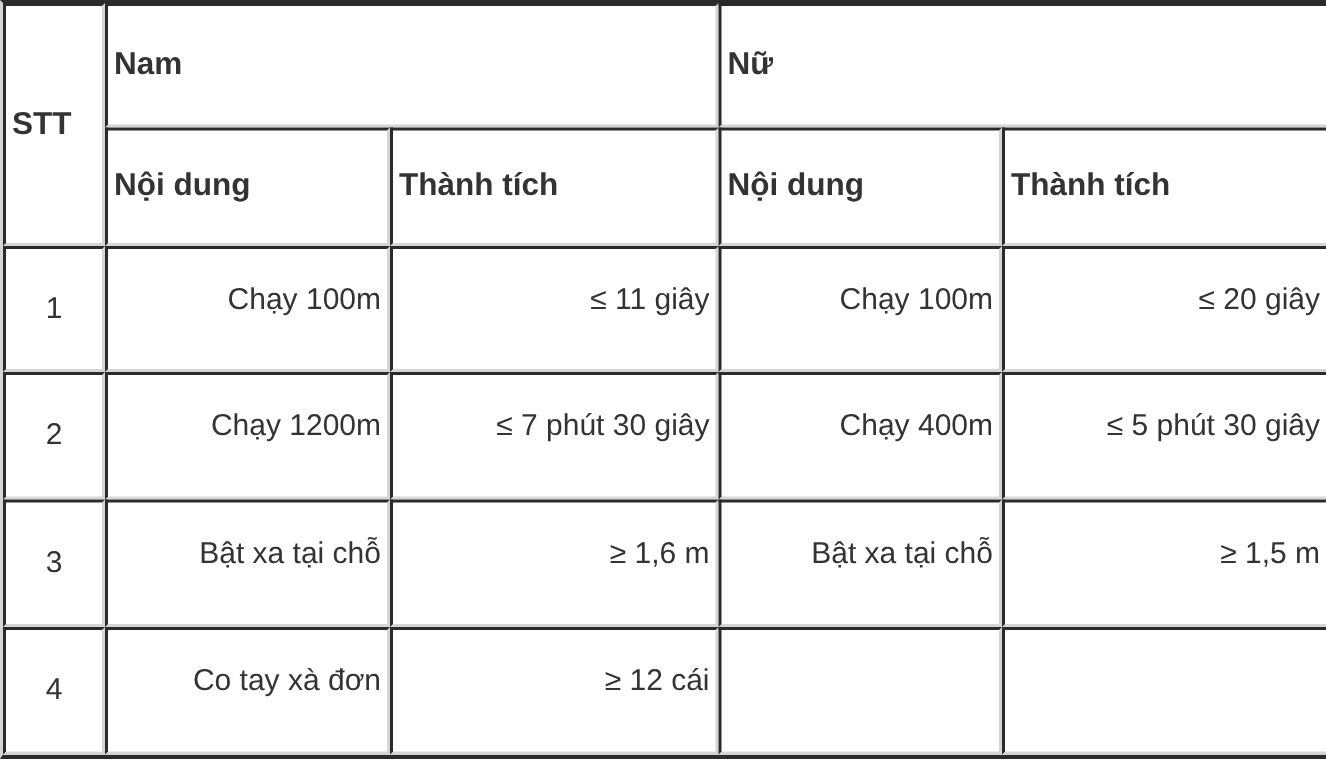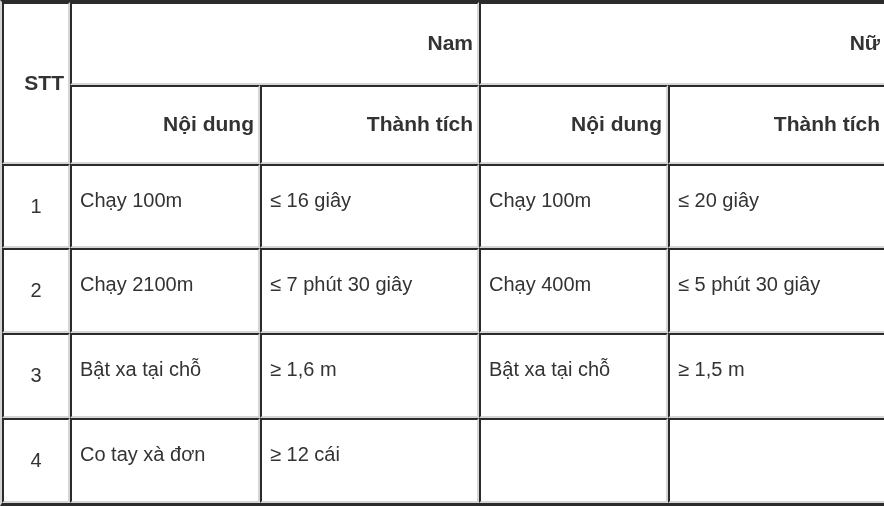--- a/index.html
+++ b/index.html
@@ -34,26 +34,26 @@
     border-right: 2px solid #d5d5d5;
     background: #ffffff;
     vertical-align: middle;
     box-sizing: border-box;
     overflow: hidden;
     white-space: nowrap;
   }
   th {
     font-weight: bold;
     font-size: 21px;
-    text-align: right;
+    text-align: left;
     padding: 2px 4px;
   }
   td {
     font-size: 20px;
-    text-align: left;
+    text-align: right;
     padding: 2px 4px 14px 8px;
   }
   td.center {
     text-align: center;
     padding: 2px 4px;
   }
   tr.group-header { height: 82px; }
   tr.sub-header   { height: 78px; }
   tr.data-row     { height: 84px; }
 </style>
@@ -79,28 +79,28 @@
   <tr class="sub-header">
     <th>Nội dung</th>
     <th>Thành tích</th>
     <th>Nội dung</th>
     <th>Thành tích</th>
   </tr>
 
   <tr class="data-row">
     <td class="center">1</td>
     <td>Chạy 100m</td>
-    <td>≤ 16 giây</td>
+    <td>≤ 11 giây</td>
     <td>Chạy 100m</td>
     <td>≤ 20 giây</td>
   </tr>
 
   <tr class="data-row">
     <td class="center">2</td>
-    <td>Chạy 2100m</td>
+    <td>Chạy 1200m</td>
     <td>≤ 7 phút 30 giây</td>
     <td>Chạy 400m</td>
     <td>≤ 5 phút 30 giây</td>
   </tr>
 
   <tr class="data-row">
     <td class="center">3</td>
     <td>Bật xa tại chỗ</td>
     <td>≥ 1,6 m</td>
     <td>Bật xa tại chỗ</td>

